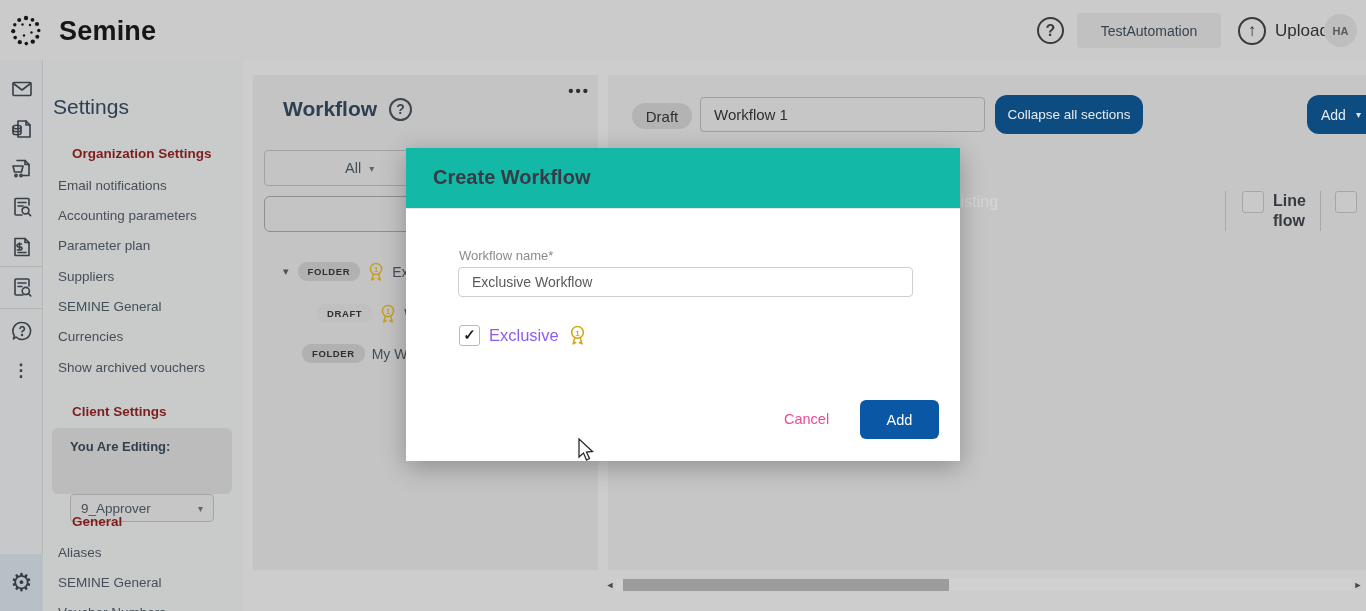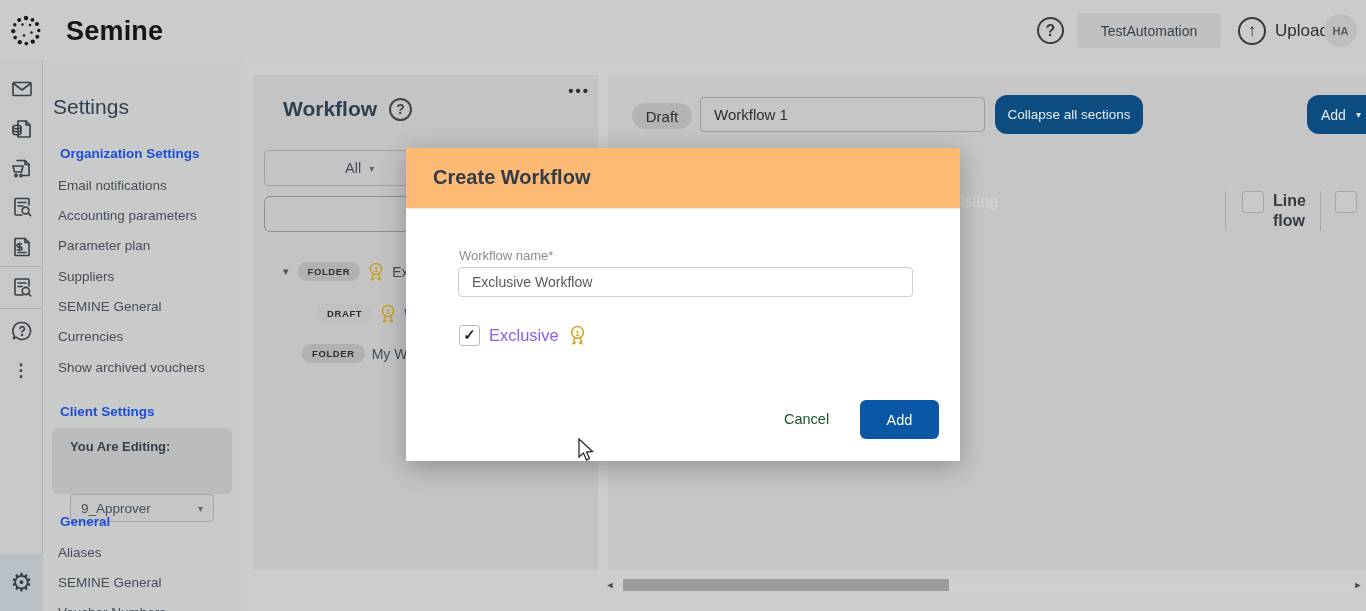--- a/index.html
+++ b/index.html
@@ -2,21 +2,21 @@
 <html><head>
 <meta charset="utf-8">
 <style>
   * { margin:0; padding:0; box-sizing:border-box; }
   html,body { width:1366px; height:611px; overflow:hidden; }
   body { font-family:"Liberation Sans", sans-serif; background:#cdcdcd; position:relative; color:#424d58; }
   .abs { position:absolute; }
 
   
   .header { left:0; top:0; width:1366px; height:60px; background:#cbcbcb; }
-  .brand { left:8px; top:13px; height:36px; display:flex; align-items:center; gap:22px; }
+  .brand { left:8px; top:13px; height:36px; display:flex; align-items:center; gap:15px; }
   .brand-name { font-size:27px; font-weight:bold; color:#161616; letter-spacing:.2px; }
   .help-circle { left:1037px; top:17px; width:27px; height:27px; border:2px solid #3a3a3a; border-radius:50%;
     display:flex; align-items:center; justify-content:center; font-size:16px; font-weight:bold; color:#3a3a3a; }
   .client-btn { left:1077px; top:13px; width:144px; height:35px; background:#c1c1c1; border:none; border-radius:4px;
     font-size:14px; color:#39434d; font-family:inherit; }
   .upload { left:1238px; top:15px; height:32px; display:flex; align-items:center; gap:9px; font-size:17px; color:#2e2e2e; }
   .up-circle { width:28px; height:28px; border:2px solid #3a3a3a; border-radius:50%; display:flex; align-items:center; justify-content:center; }
   .avatar { left:1324px; top:14px; width:33px; height:33px; background:#bebebe; border-radius:50%;
     display:flex; align-items:center; justify-content:center; font-size:11px; font-weight:bold; color:#5a5a5a; }
 
@@ -24,21 +24,21 @@
   .rail { left:0; top:60px; width:43px; height:551px; background:#c7c8c9; border-right:1px solid #b6b6b6; }
   .rail-icon { position:absolute; left:9px; width:26px; height:26px; display:flex; align-items:center; justify-content:center; color:#373f47; }
   .rail-divider { position:absolute; left:0; width:43px; height:1px; background:#b2b2b2; }
   .rail-kebab { position:absolute; left:0; width:43px; text-align:center; font-size:17px; font-weight:bold; color:#3c4248; letter-spacing:1px; }
   .gear-zone { position:absolute; left:0; top:494px; width:43px; height:57px; background:#b8c0c6; display:flex; align-items:center; justify-content:center; }
   .gear-glyph { font-size:25px; color:#333c44; }
 
   
   .settings-nav { left:44px; top:60px; width:199px; height:551px; background:#c9caca; overflow:hidden; }
   .settings-title { position:absolute; left:9px; top:35px; font-size:21px; font-weight:normal; color:#2d3f52; }
-  .nav-sec-title { position:absolute; left:16px; font-size:13.5px; font-weight:bold; color:#1d4ed8; }
+  .nav-sec-title { position:absolute; left:28px; font-size:13.5px; font-weight:bold; color:#7f1d1d; }
   .nav-item { position:absolute; left:14px; font-size:13.5px; color:#454f59; cursor:pointer; white-space:nowrap; }
   .editing-box { position:absolute; left:8px; top:368px; width:180px; height:66px; background:#bcbcbc; border-radius:6px; }
   .editing-label { position:absolute; left:18px; top:11px; font-size:13px; font-weight:bold; color:#333f4c; }
   .editing-select { position:absolute; left:18px; top:30px; width:144px; height:28px; background:#c6c6c6; border:1px solid #a5a5a5;
     border-radius:4px; display:flex; align-items:center; justify-content:space-between; padding:0 10px; font-size:13.5px; color:#454f59;margin-top:36px; }
   .caret { font-size:10px; color:#5c6671; }
 
   
   .wf-card { left:253px; top:75px; width:345px; height:495px; background:#c4c4c5; }
   .dots-menu { position:absolute; right:8px; top:7px; font-size:15px; font-weight:bold; color:#2e2e2e; letter-spacing:2px; }
@@ -76,30 +76,30 @@
   .vsep { position:absolute; top:116px; width:1px; height:40px; background:#a9a9a9; }
 
   
   .hscroll { left:604px; top:578px; width:760px; height:14px; display:flex; align-items:center; }
   .scroll-arrow { width:12px; font-size:9px; color:#4a4a4a; text-align:center; }
   .scroll-track { position:relative; flex:1; height:12px; background:#d0d0d0; }
   .scroll-thumb { position:absolute; left:7px; top:0; width:326px; height:12px; background:#9c9c9c; }
 
   
   .modal { left:406px; top:148px; width:554px; height:313px; background:#ffffff; box-shadow:0 6px 24px rgba(0,0,0,.28); }
-  .modal-head { position:absolute; left:0; top:0; width:554px; height:61px; background:#fdba74; border-bottom:1px solid #e8e8e8; }
+  .modal-head { position:absolute; left:0; top:0; width:554px; height:61px; background:#14b8a6; border-bottom:1px solid #e8e8e8; }
   .modal-title { position:absolute; left:27px; top:18px; font-size:20px; font-weight:bold; color:#333c47; }
   .field-label { position:absolute; left:53px; top:100px; font-size:13px; color:#8b8b8b; }
   .modal-input { position:absolute; left:52px; top:119px; width:455px; height:30px; border:1px solid #cfcfcf; border-radius:4px;
     font-family:inherit; font-size:14px; color:#5a5a5a; padding:0 13px; }
   .modal-check-row { position:absolute; left:53px; top:176px; display:flex; align-items:center; gap:9px; }
   .mcb { width:21px; height:21px; border:1px solid #b9b9b9; border-radius:3px; display:flex; align-items:center; justify-content:center;
     font-size:15px; font-weight:bold; color:#1f1f1f; }
   .mcb-label { font-size:16.5px; color:#8b5cf6; }
-  .cancel-link { position:absolute; left:378px; top:263px; font-size:14.5px; color:#14532d; cursor:pointer; }
+  .cancel-link { position:absolute; left:378px; top:263px; font-size:14.5px; color:#ec4899; cursor:pointer; }
   .modal-add-btn { position:absolute; left:454px; top:252px; width:79px; height:39px; background:#0a58a5; color:#ffffff;
     border:none; border-radius:6px; font-family:inherit; font-size:14.5px; }
 
   .cursor-svg { left:578px; top:438px; width:17px; height:24px; pointer-events:none; }
   svg.licon { stroke:#373f47; stroke-width:1.6; fill:none; stroke-linecap:round; stroke-linejoin:round; }
   .medal { display:inline-flex; }
 </style>
 </head>
 <body>
 

